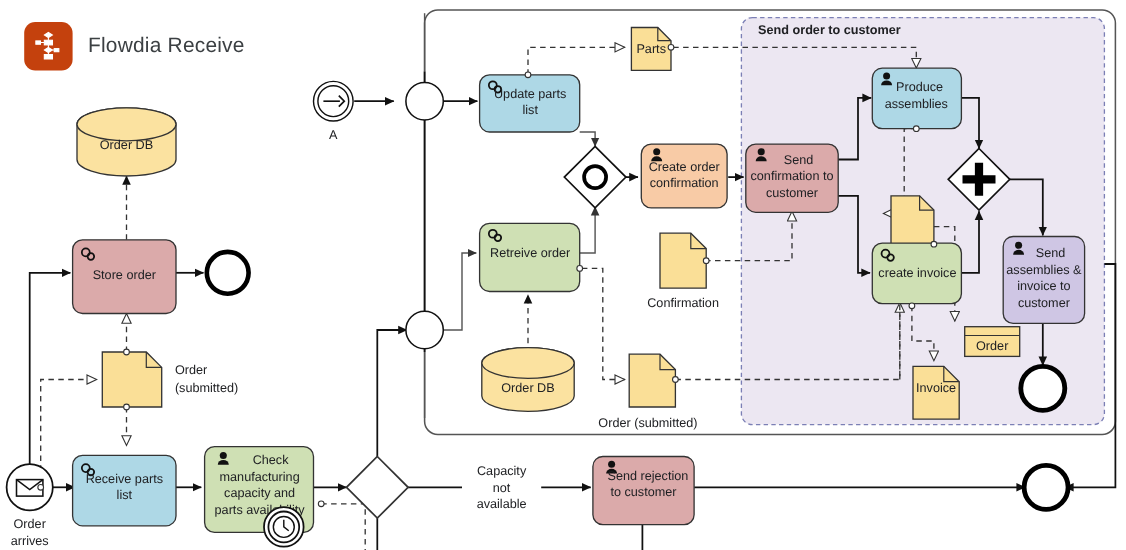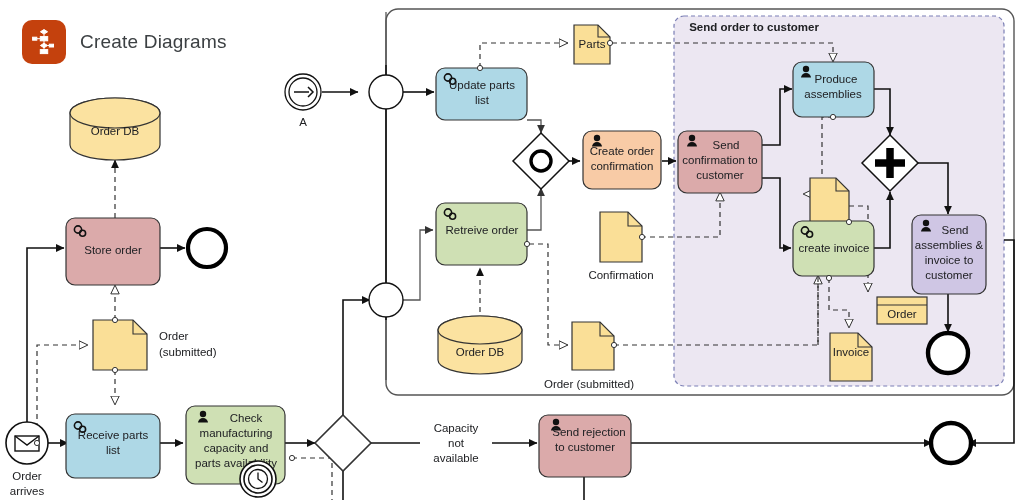--- a/index.html
+++ b/index.html
@@ -37,21 +37,21 @@
           <line x1="7.8" y1="11.7" x2="11.3" y2="11.7"></line>
           <line x1="15" y1="13.8" x2="15" y2="16.2"></line>
           <polygon points="15,16.2 18.6,18.5 15,20.8 11.4,18.5" fill="#ffffff"></polygon>
           <line x1="15" y1="20.8" x2="15" y2="22.6"></line>
           <rect x="11.3" y="22.6" width="7.4" height="4" fill="#ffffff"></rect>
           <rect x="20.3" y="17.2" width="4.2" height="2.8" fill="#ffffff"></rect>
           <line x1="18.6" y1="18.5" x2="20.3" y2="18.5"></line>
         </g>
       </svg>
     </div>
-    <div class="apptitle">Create Diagrams</div>
+    <div class="apptitle">Flowdia Receive</div>
   </div>
 
   <svg id="diagram" viewBox="0 0 1024 500">
     <defs>
       <marker id="ah" markerWidth="9" markerHeight="9" refX="8" refY="4.5" orient="auto" markerUnits="userSpaceOnUse">
         <path d="M0,0.6 L8.4,4.5 L0,8.4 z" fill="#111"></path>
       </marker>
       <marker id="ahg" markerWidth="9" markerHeight="9" refX="8" refY="4.5" orient="auto" markerUnits="userSpaceOnUse">
         <path d="M0,0.6 L8.4,4.5 L0,8.4 z" fill="#333"></path>
       </marker>

